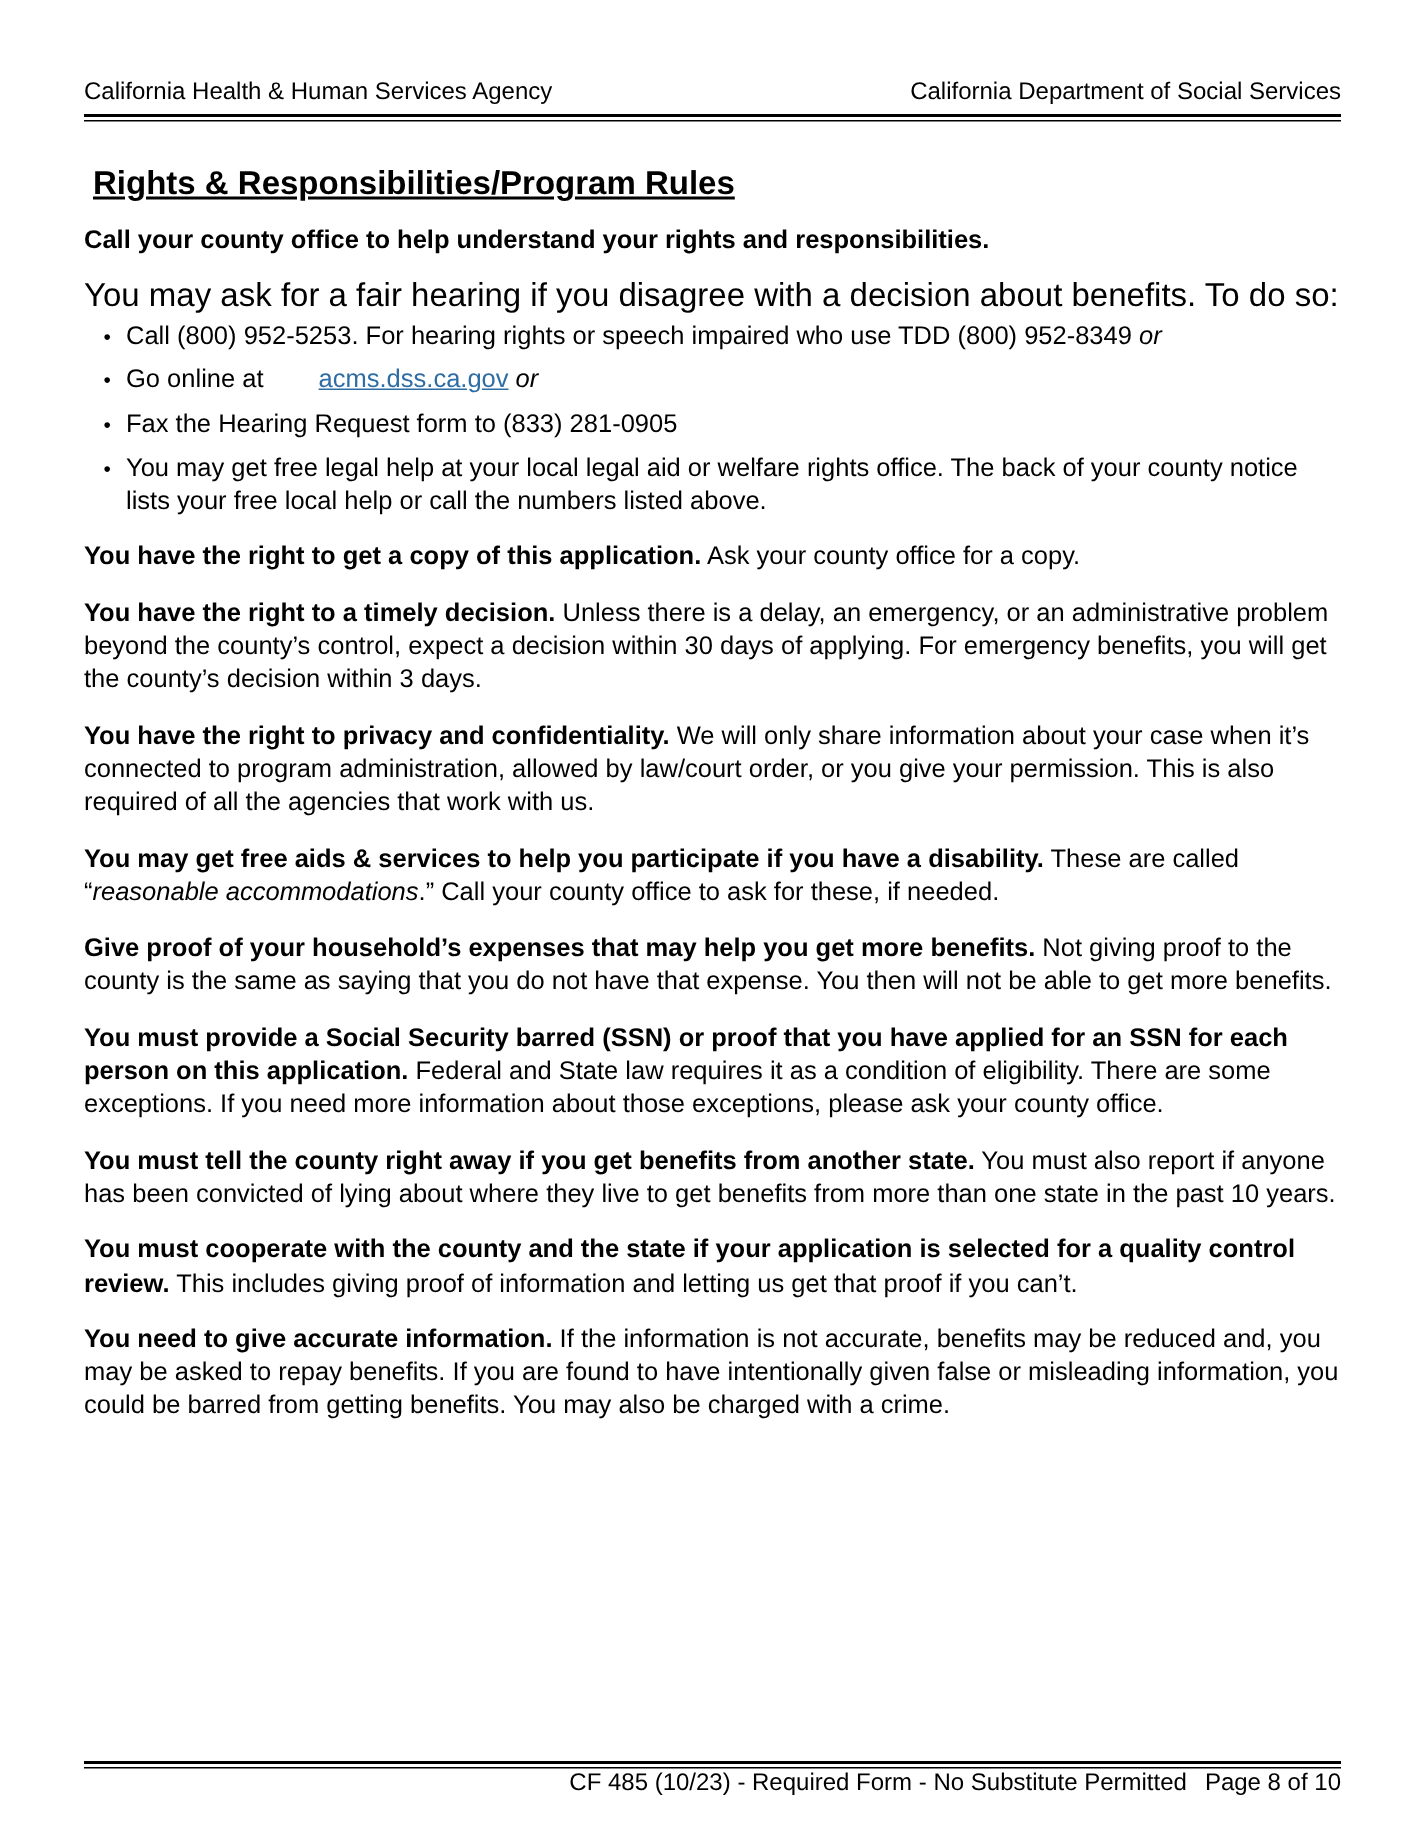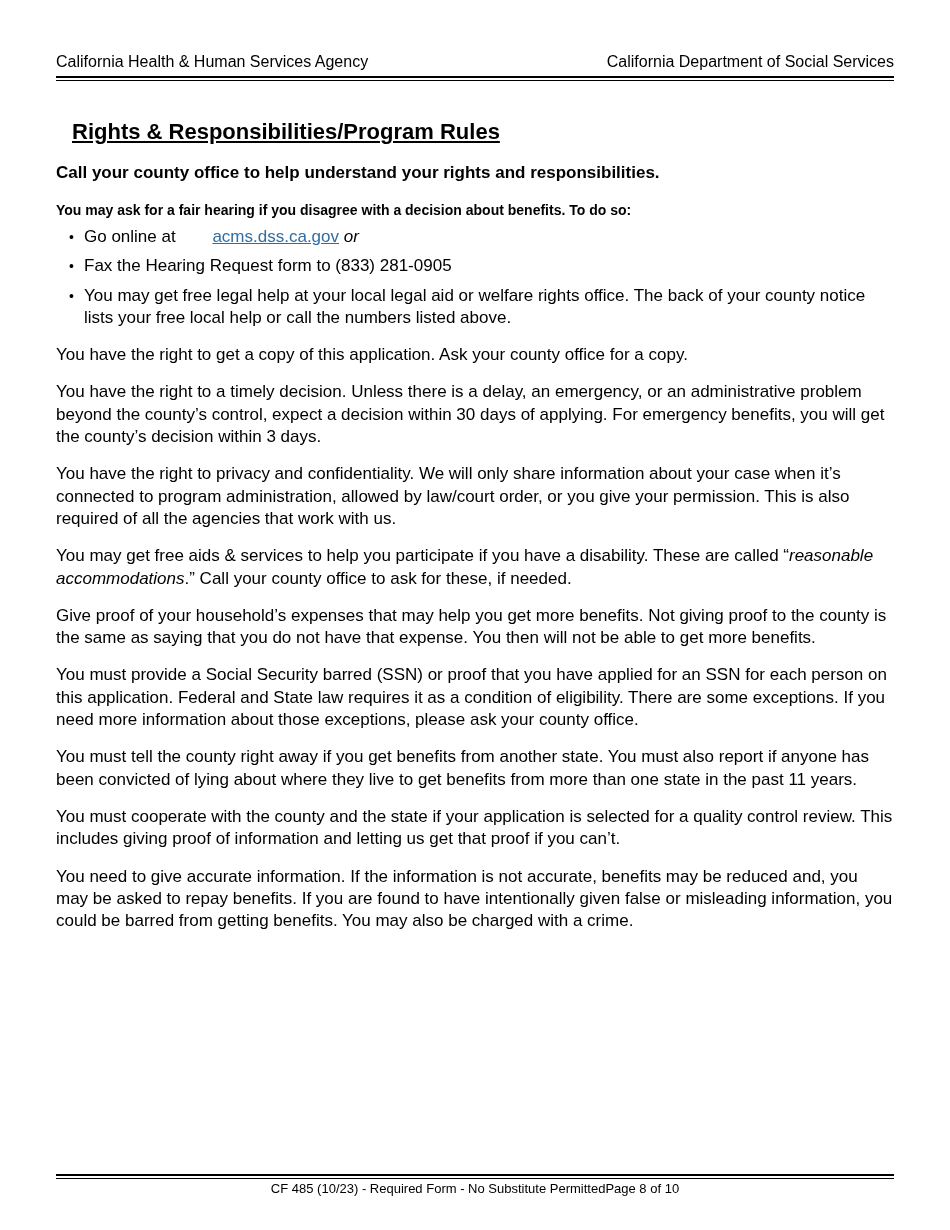--- a/index.html
+++ b/index.html
@@ -42,45 +42,45 @@
     }
     .header-rule { top: 76px; }
     .footer-rule { top: 1174px; }
     .content {
       position: absolute;
       top: 102px;
       left: 0;
       width: 838px;
     }
     .page-title {
-      margin: 16px;
+      margin: 6px;
       font-size: 22px;
       line-height: 28px;
       font-weight: bold;
       text-decoration: underline;
       text-underline-offset: 2px;
     }
     .intro {
       margin: 13px 0 0 0;
       font-size: 17px;
       line-height: 22px;
       font-weight: bold;
     }
     .para {
       margin: 15px 0 0 0;
       font-size: 17px;
       line-height: 22.3px;
     }
-    .para b { font-weight: normal; }
+    .para b { font-weight: bold; }
     .para i { font-style: italic; }
     .fh-lead {
       margin: 15px 0 0 0;
-      font-size: 14px;
+      font-size: 22px;
       line-height: 22px;
-      font-weight: bold;
+      font-weight: normal;
     }
     ul.fh-list {
       list-style: none;
       margin: 5px 0 0 0;
       padding: 0;
     }
     ul.fh-list li {
       position: relative;
       padding-left: 28px;
       font-size: 17px;
@@ -98,54 +98,56 @@
       color: #2e6da4;
       text-decoration: underline;
       margin-left: 32px;
     }
     .running-footer {
       position: absolute;
       top: 1179px;
       left: 0;
       width: 838px;
       display: flex;
-      justify-content: center;
-      font-size: 13px;
+      justify-content: flex-end;
+      font-size: 16px;
       line-height: 20px;
+      gap: 12px;
     }
   </style>
 </head>
 <body>
 
 <div class="page">
 
   <div class="running-header">
     <span>California Health &amp; Human Services Agency</span>
     <span>California Department of Social Services</span>
   </div>
   <div class="double-rule header-rule"></div>
 
   <div class="content">
     <h1 class="page-title">Rights &amp; Responsibilities/Program Rules</h1>
     <p class="intro">Call your county office to help understand your rights and responsibilities.</p>
 
     <p class="fh-lead">You may ask for a fair hearing if you disagree with a decision about benefits. To do so:</p>
     <ul class="fh-list">
+      <li><span>Call (800) 952-5253. For hearing rights or speech impaired who use TDD (800) 952-8349 </span><i>or</i></li>
       <li><span>Go online at </span><a class="link">acms.dss.ca.gov</a><i> or</i></li>
       <li>Fax the Hearing Request form to (833) 281-0905</li>
       <li>You may get free legal help at your local legal aid or welfare rights office. The back of your county notice lists your free local help or call the numbers listed above.</li>
     </ul>
 
     <p class="para"><b>You have the right to get a copy of this application.</b><span> Ask your county office for a copy.</span></p>
     <p class="para"><b>You have the right to a timely decision.</b><span> Unless there is a delay, an emergency, or an administrative problem beyond the county’s control, expect a decision within 30 days of applying. For emergency benefits, you will get the county’s decision within 3 days.</span></p>
     <p class="para"><b>You have the right to privacy and confidentiality.</b><span> We will only share information about your case when it’s connected to program administration, allowed by law/court order, or you give your permission. This is also required of all the agencies that work with us.</span></p>
     <p class="para"><b>You may get free aids &amp; services to help you participate if you have a disability.</b><span> These are called “</span><i>reasonable accommodations</i><span>.” Call your county office to ask for these, if needed.</span></p>
     <p class="para"><b>Give proof of your household’s expenses that may help you get more benefits.</b><span> Not giving proof to the county is the same as saying that you do not have that expense. You then will not be able to get more benefits.</span></p>
     <p class="para"><b>You must provide a Social Security barred (SSN) or proof that you have applied for an SSN for each person on this application.</b><span> Federal and State law requires it as a condition of eligibility. There are some exceptions. If you need more information about those exceptions, please ask your county office.</span></p>
-    <p class="para"><b>You must tell the county right away if you get benefits from another state.</b><span> You must also report if anyone has been convicted of lying about where they live to get benefits from more than one state in the past 11 years.</span></p>
+    <p class="para"><b>You must tell the county right away if you get benefits from another state.</b><span> You must also report if anyone has been convicted of lying about where they live to get benefits from more than one state in the past 10 years.</span></p>
     <p class="para"><b>You must cooperate with the county and the state if your application is selected for a quality control review.</b><span> This includes giving proof of information and letting us get that proof if you can’t.</span></p>
     <p class="para"><b>You need to give accurate information.</b><span> If the information is not accurate, benefits may be reduced and, you may be asked to repay benefits. If you are found to have intentionally given false or misleading information, you could be barred from getting benefits. You may also be charged with a crime.</span></p>
   </div>
 
   <div class="double-rule footer-rule"></div>
   <div class="running-footer">
     <span>CF 485 (10/23) - Required Form - No Substitute Permitted</span>
     <span>Page 8 of 10</span>
   </div>
 

